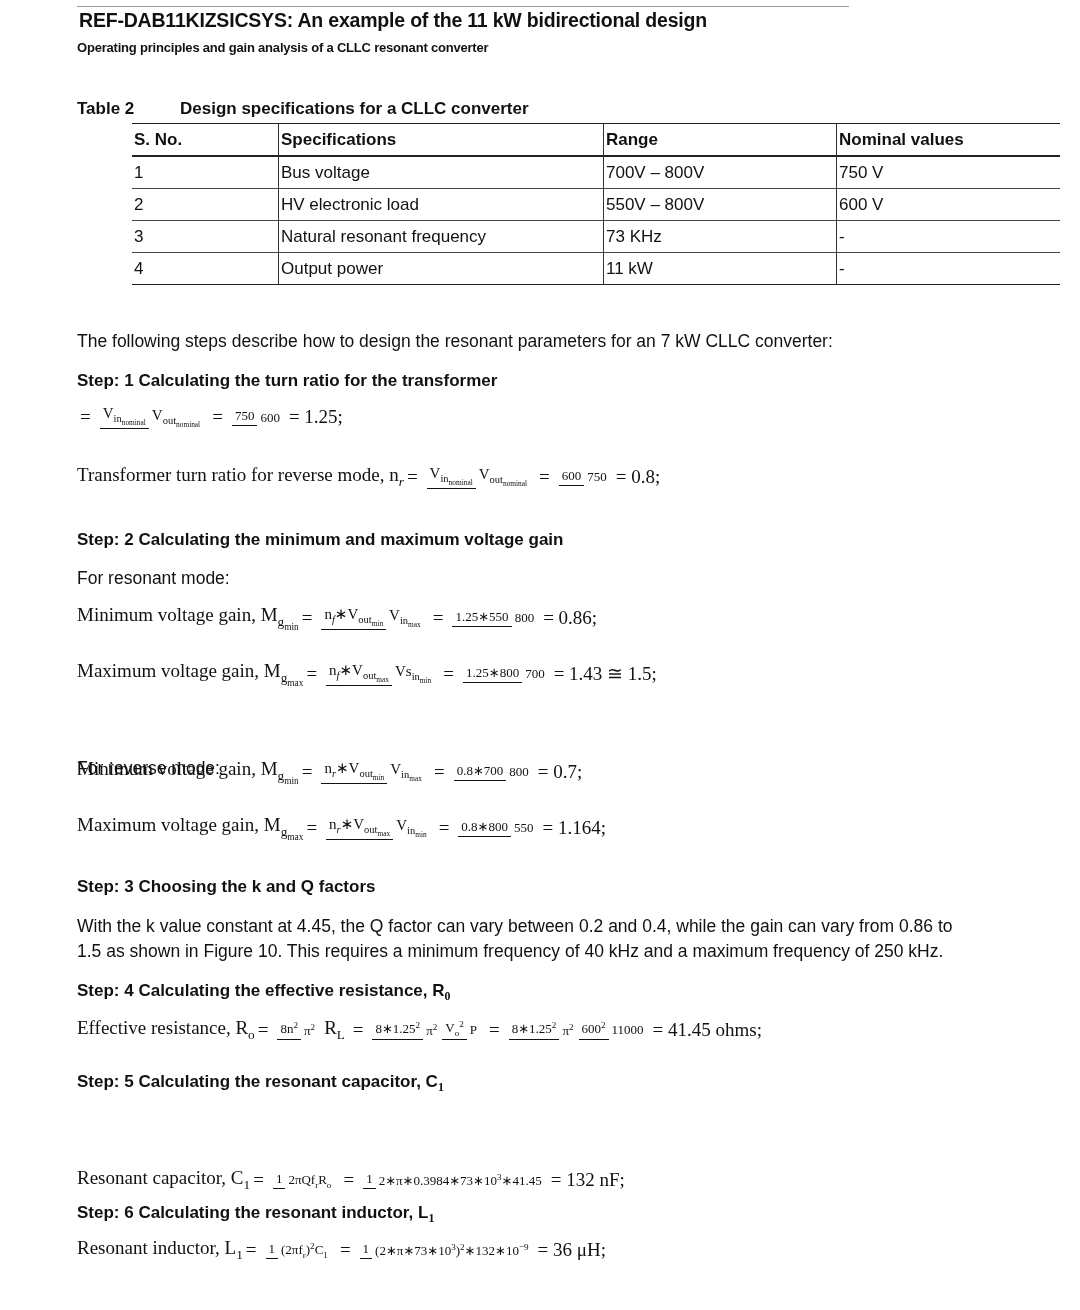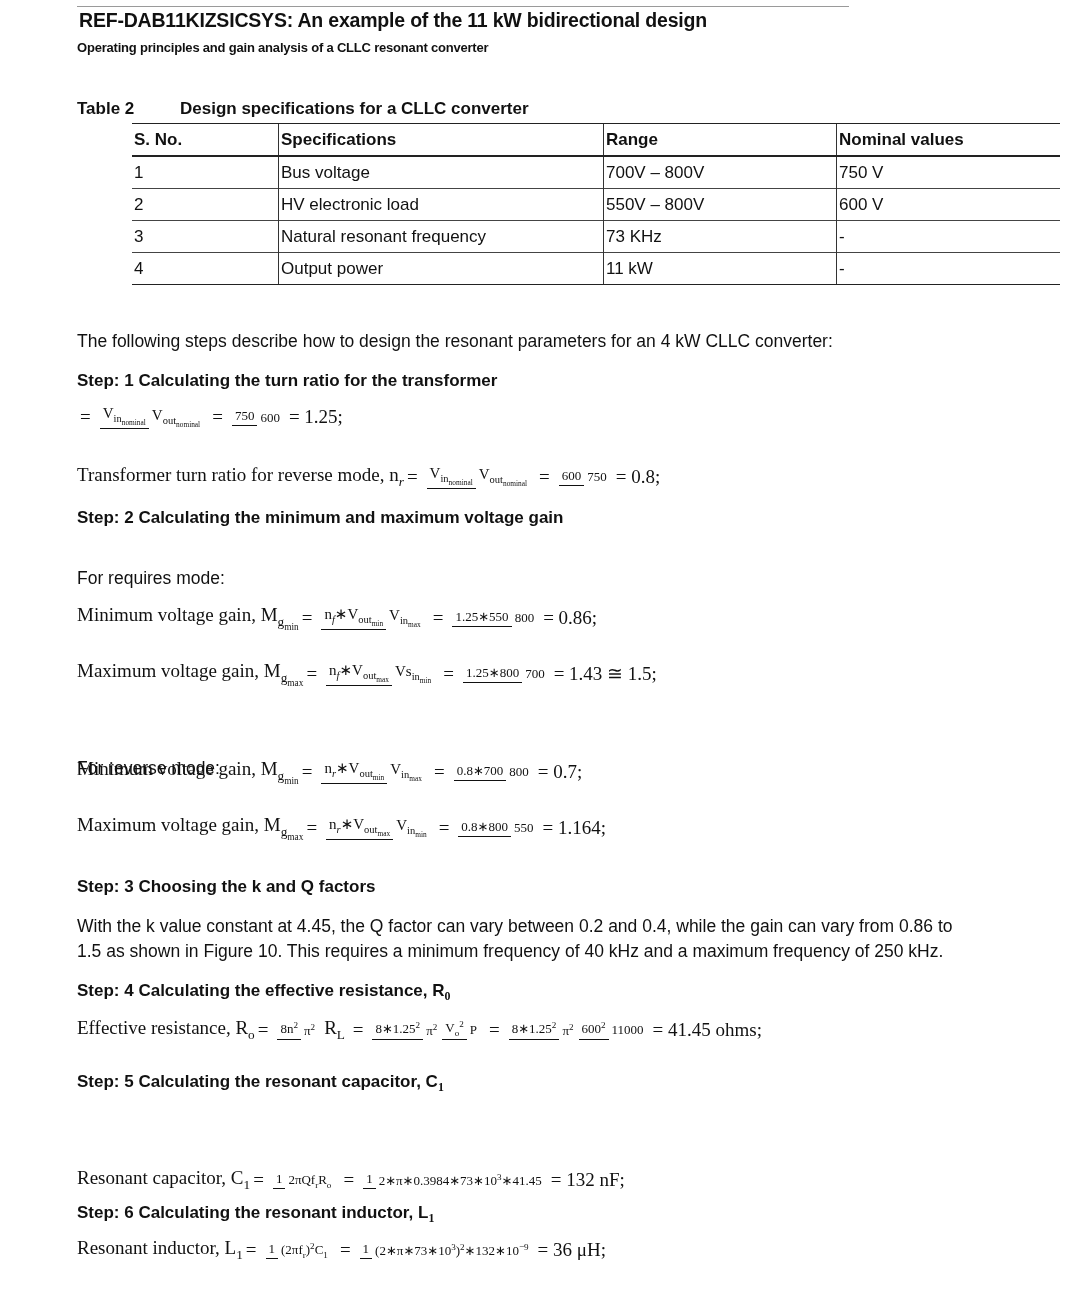--- a/index.html
+++ b/index.html
@@ -71,21 +71,21 @@
     </tr>
     <tr>
       <td>4</td>
       <td>Output power</td>
       <td>11 kW</td>
       <td>-</td>
     </tr>
   </tbody>
 </table>
 
-<div class="para" style="top:331px;">The following steps describe how to design the resonant parameters for an 4 kW CLLC converter:</div>
+<div class="para" style="top:331px;">The following steps describe how to design the resonant parameters for an 7 kW CLLC converter:</div>
 
 <div class="step" style="top:371px;">Step: 1 Calculating the turn ratio for the transformer</div>
 
 <div class="eq" style="top:405px;">
   <span class="op">=</span>
   <span class="frac big">
     <span class="n"><span>V</span><sub><span>in</span><sub>nominal</sub></sub></span>
     <span class="d"><span>V</span><sub><span>out</span><sub>nominal</sub></sub></span>
   </span>
   <span class="op">=</span>
@@ -104,22 +104,22 @@
     <span class="d"><span>V</span><sub><span>out</span><sub>nominal</sub></sub></span>
   </span>
   <span class="op">=</span>
   <span class="frac">
     <span class="n">600</span>
     <span class="d">750</span>
   </span>
   <span>= 0.8;</span>
 </div>
 
-<div class="step" style="top:508px;text-align:center;">Step: 2 Calculating the minimum and maximum voltage gain</div>
-<div class="para" style="top:568px;">For requires mode:</div>
+<div class="step" style="top:530px;text-align:center;">Step: 2 Calculating the minimum and maximum voltage gain</div>
+<div class="para" style="top:568px;">For resonant mode:</div>
 
 <div class="eq" style="top:604px;">
   <span><span>Minimum voltage gain, M</span><sub><span>g</span><sub>min</sub></sub></span>
   <span class="op">=</span>
   <span class="frac big">
     <span class="n">n<sub class="ital">f</sub>∗V<sub>out<sub>min</sub></sub></span>
     <span class="d">V<sub>in<sub>max</sub></sub></span>
   </span>
   <span class="op">=</span>
   <span class="frac">

